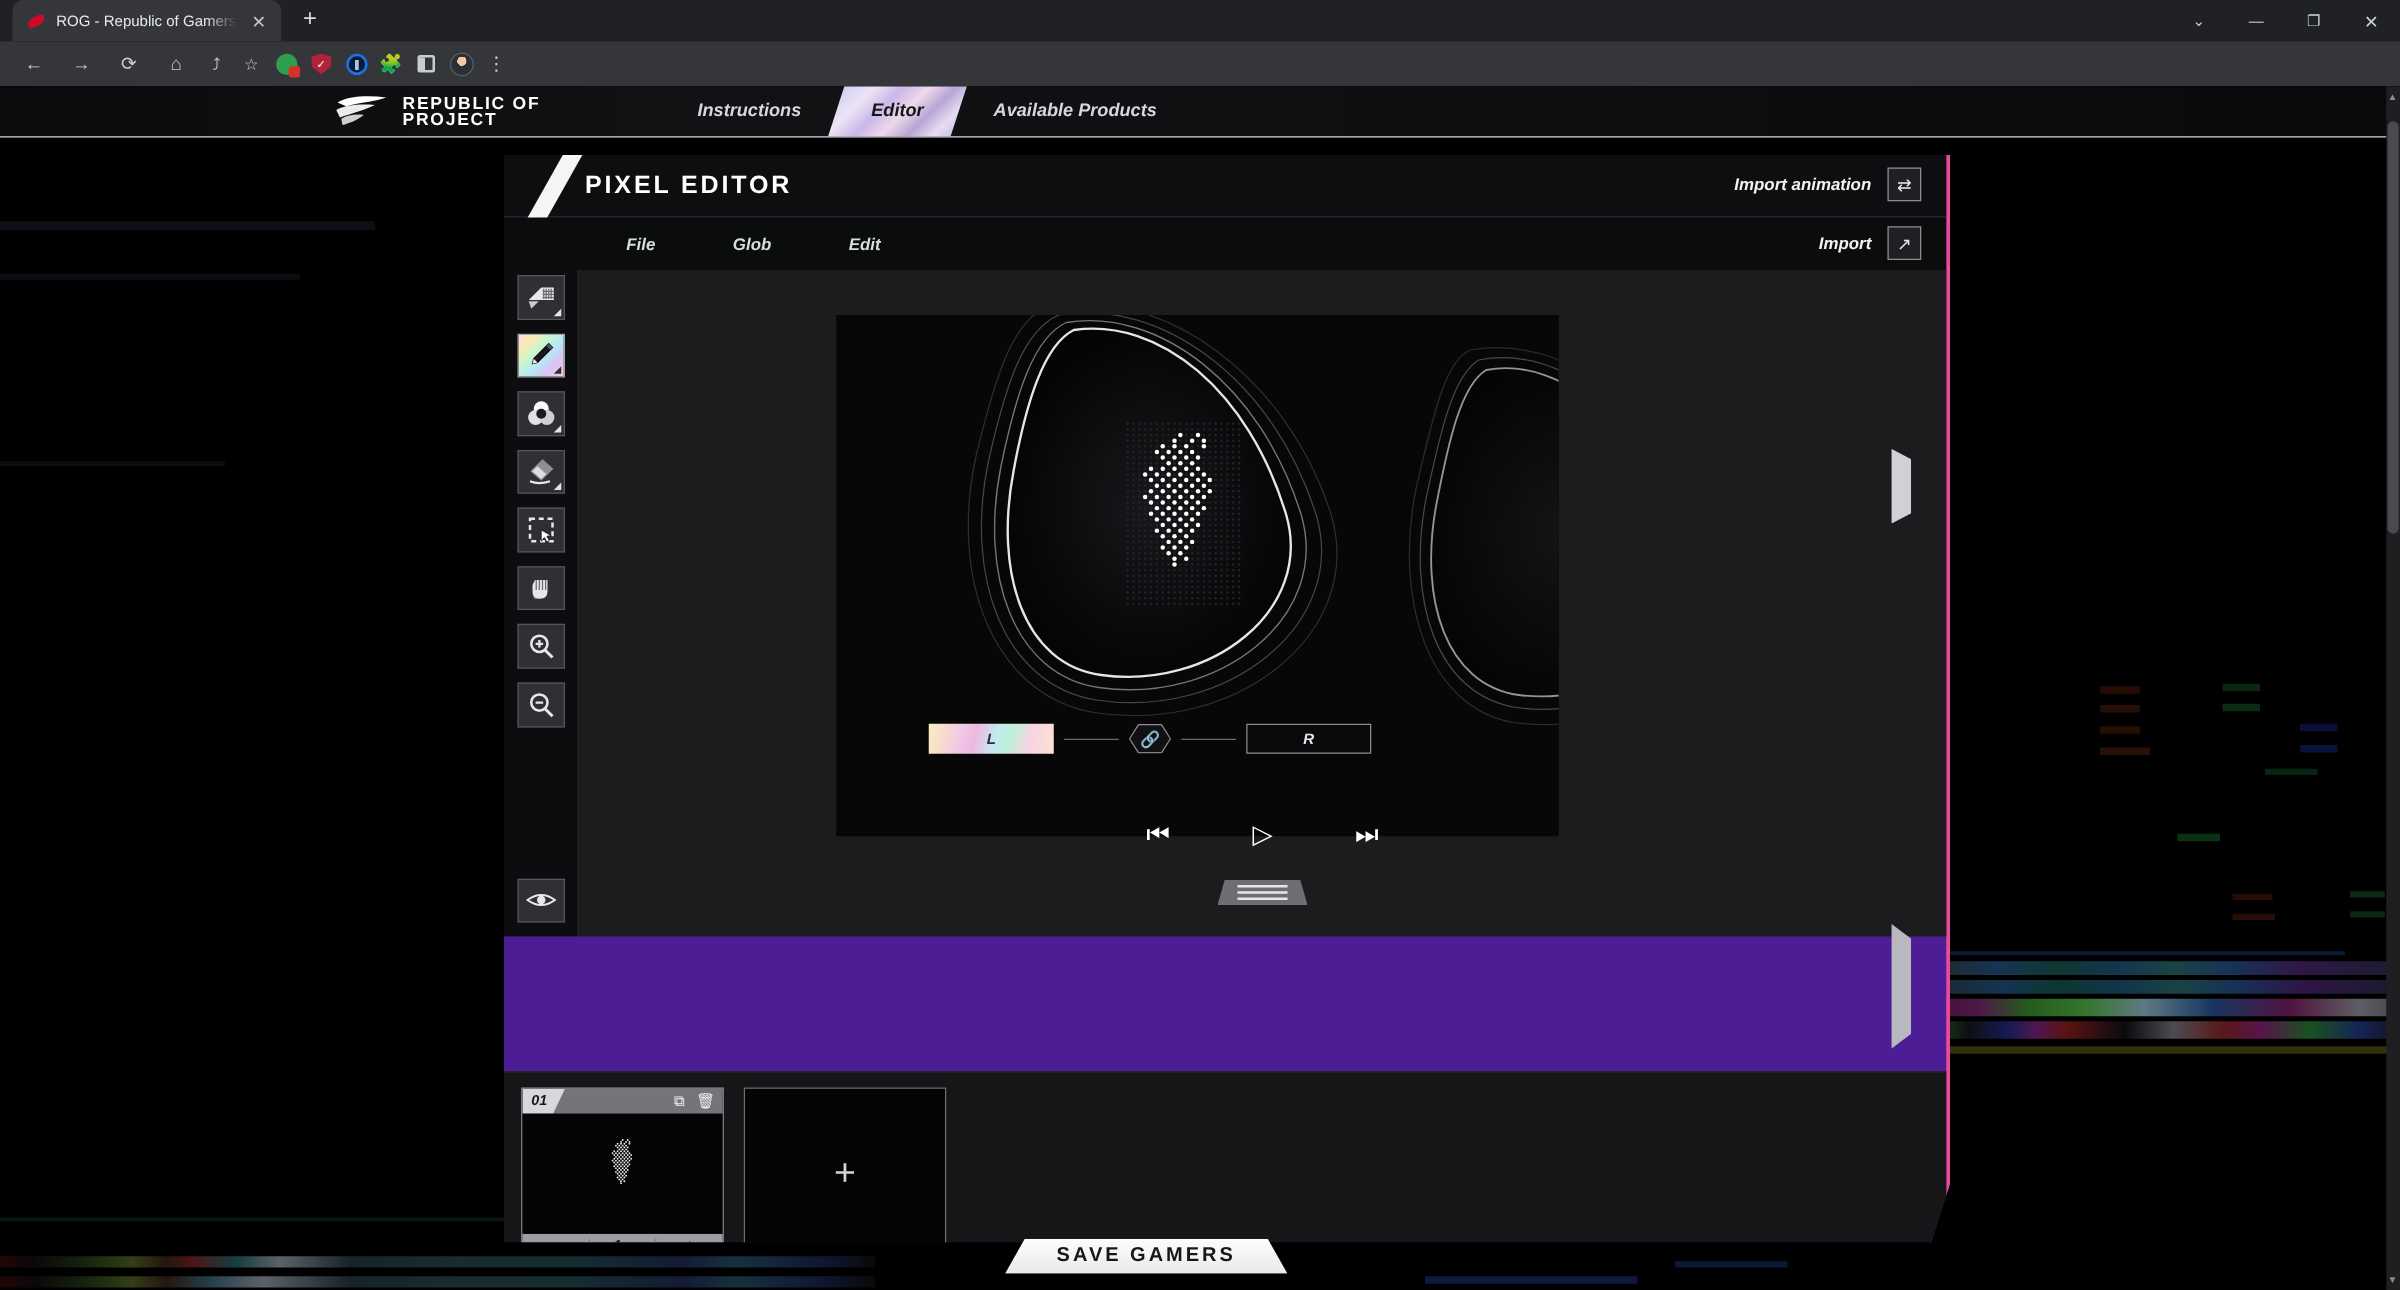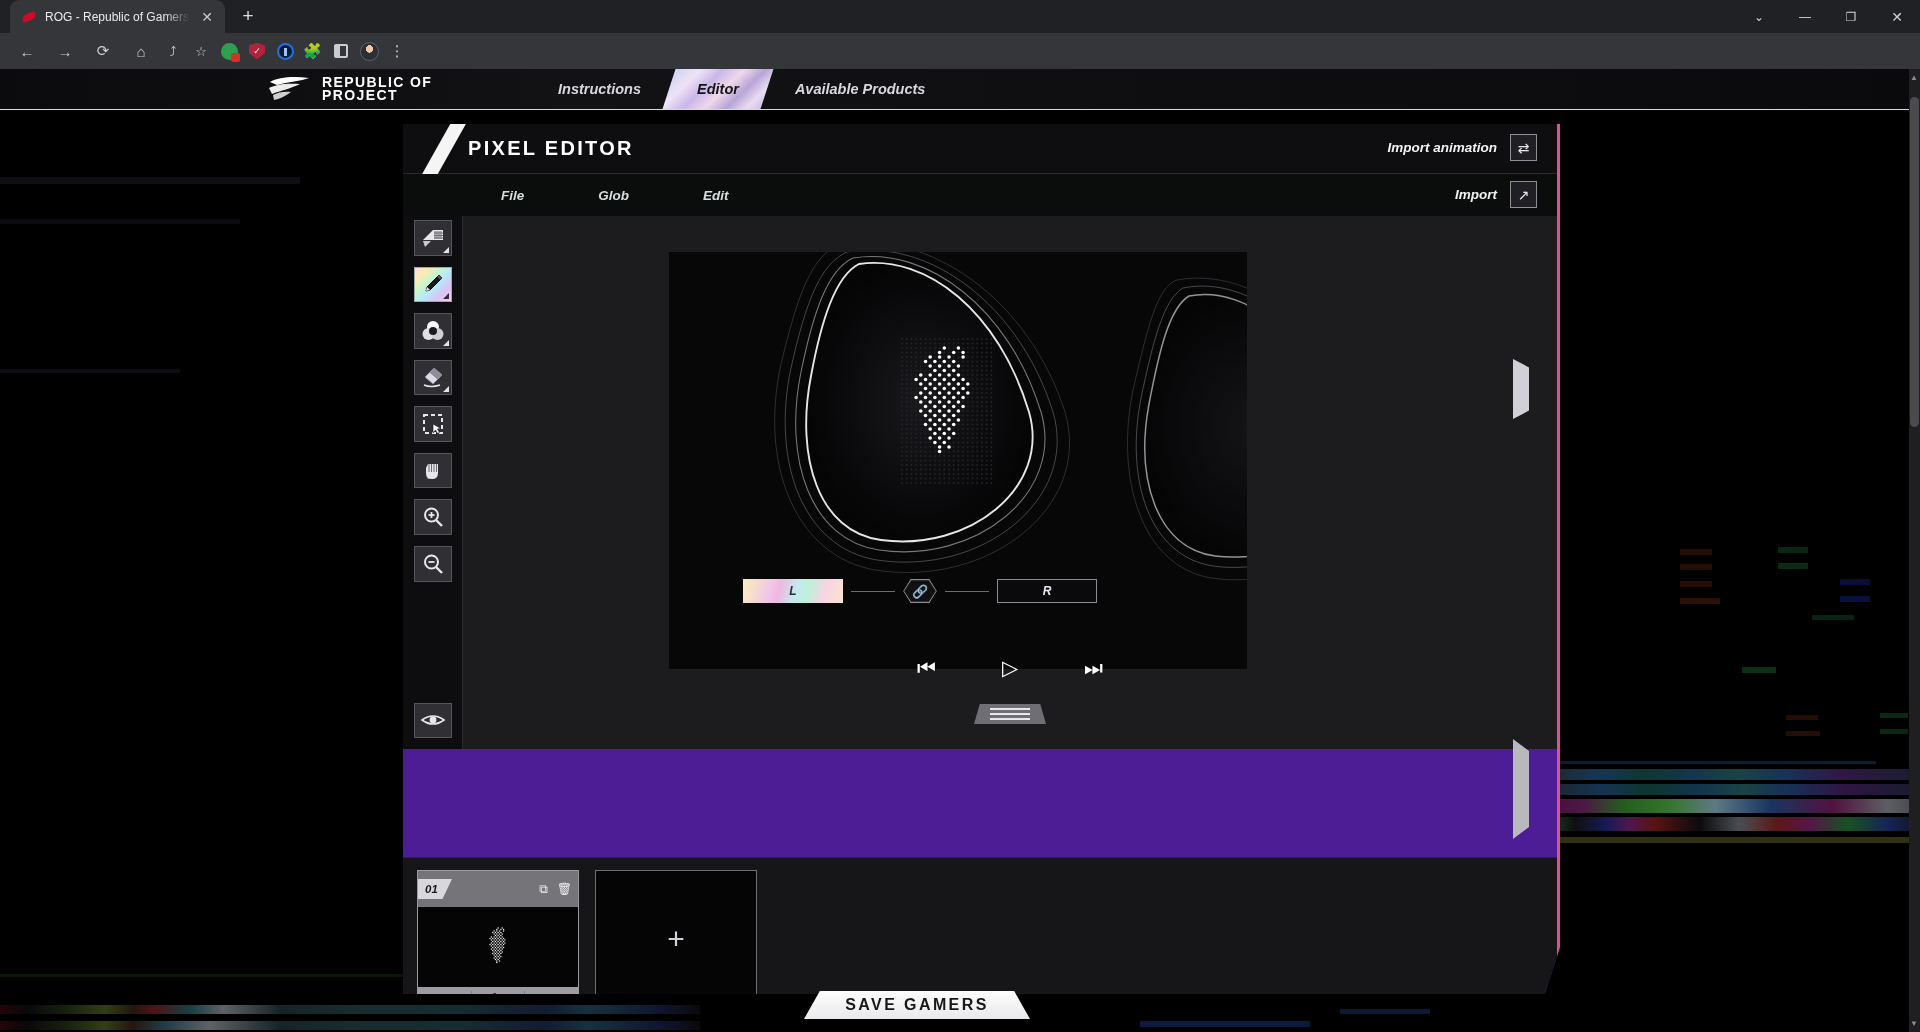--- a/index.html
+++ b/index.html
@@ -169,21 +169,21 @@
   }
   .import-label { color:#f2f2f4; font-size:13.5px; font-style:italic; font-weight:700; }
   .sqbtn {
     width:27px; height:27px; border:1px solid #8d8d93; background:#202024;
     display:flex; align-items:center; justify-content:center;
     color:#e6e6ea; font-size:14px;
   }
 
   .menubar {
     height: 42px; background: #0b0d0c; display:flex; align-items:center;
-    padding-left: 69px; gap: 16px; position:relative;
+    padding-left: 69px; gap: 4px; position:relative;
   }
   .menu-item {
     color:#d8dde0; font-size:13.5px; font-style:italic; font-weight:700;
     padding: 0 29px;
   }
   .enlarge-wrap {
     position:absolute; right:20px; top:7px; display:flex; align-items:center; gap:13px;
   }
   .enlarge-label { color:#f2f2f4; font-size:13.5px; font-style:italic; font-weight:700; }
 
@@ -265,21 +265,21 @@
   .timeline {
     position:absolute; left:0; right:0; top:733px; height:137px;
     background:#161618; border-top:1px solid #2a2a2e;
     padding: 12px 0 0 14px; display:flex; gap:16px;
   }
   .frame {
     width:162px; height:138px; border:1px solid #9b9ba1; background:#0a0a0c;
     display:flex; flex-direction:column;
   }
   .frame-head {
-    height:36px; background:#747479; display:flex; align-items:center;
+    height:20px; background:#747479; display:flex; align-items:center;
     position:relative; padding-right:6px;
   }
   .frame-num {
     background:#d8d8dc; color:#18181b; font-size:11.5px; font-weight:700;
     font-style:italic; height:20px; width:34px; display:flex;
     align-items:center; padding-left:7px;
     clip-path: polygon(0 0, 100% 0, 72% 100%, 0 100%);
   }
   .frame-head-icons { margin-left:auto; display:flex; gap:9px; align-items:center; }
   .fi { color:#f0f0f4; font-size:12px; line-height:1; }

